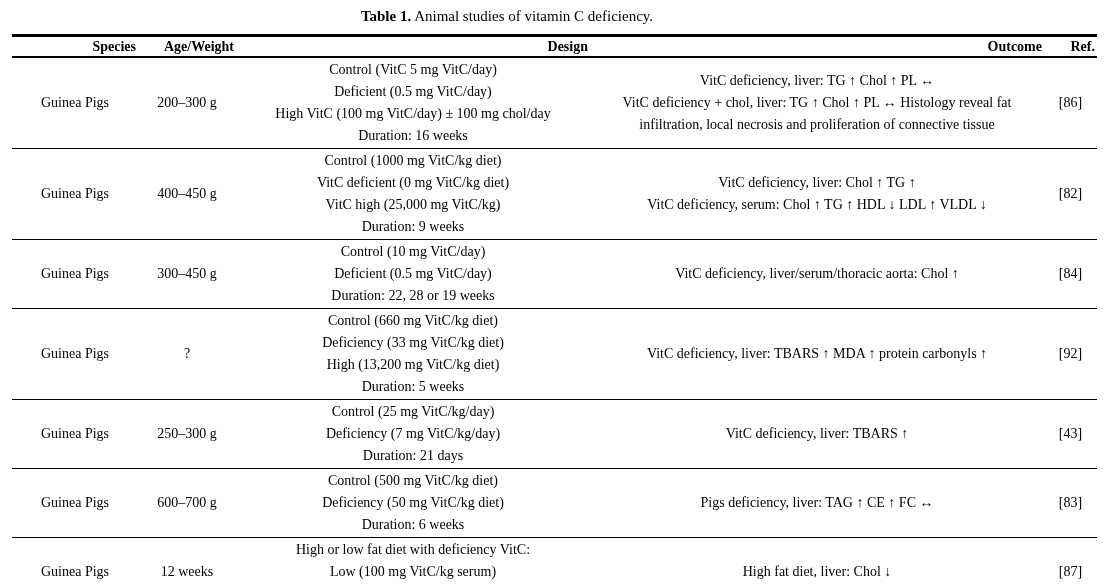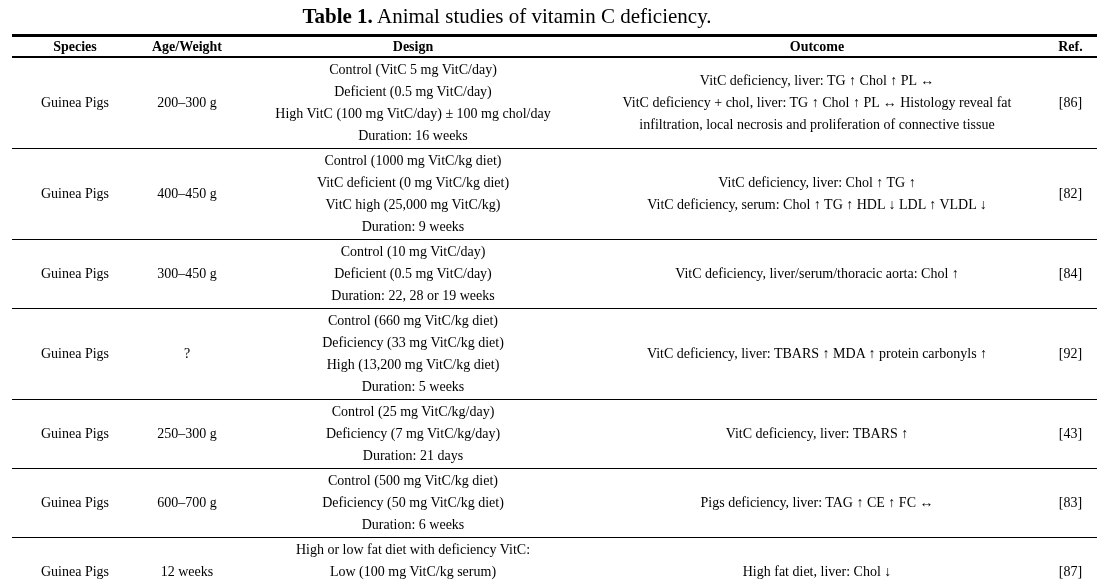--- a/index.html
+++ b/index.html
@@ -15,39 +15,39 @@
     background: #ffffff;
     color: #000000;
     font-family: "Liberation Serif", "DejaVu Serif", serif;
     font-size: 14px;
   }
   .caption {
     width: 1014px;
     text-align: center;
     padding-top: 6px;
     padding-bottom: 8px;
-    font-size: 21px;
+    font-size: 15px;
     line-height: 20px;
   }
   .caption .cap-label { font-weight: bold; }
   table.studies {
     border-collapse: collapse;
     table-layout: fixed;
     margin-left: 12px;
     width: 1085px;
     border-top: 3px solid #000000;
   }
   table.studies col.c-species   { width: 126px; }
   table.studies col.c-ageweight { width: 98px; }
   table.studies col.c-design    { width: 354px; }
   table.studies col.c-outcome   { width: 454px; }
   table.studies col.c-ref       { width: 53px; }
   table.studies th {
     font-weight: bold;
-    text-align: center;
+    text-align: right;
     vertical-align: middle;
     padding: 1px 2px;
     line-height: 17px;
     border-bottom: 2px solid #000000;
   }
   table.studies td {
     text-align: center;
     vertical-align: middle;
     padding: 1px 4px;
     line-height: 22px;

